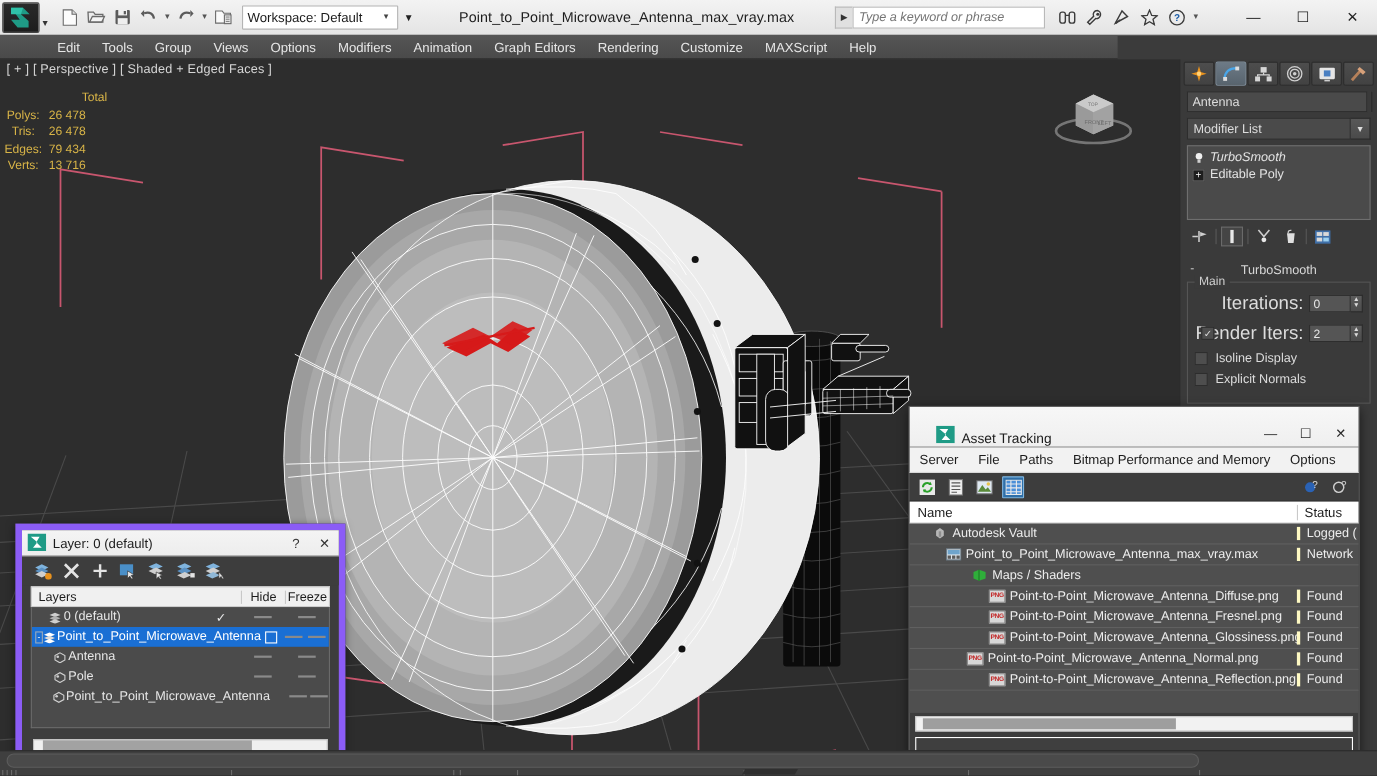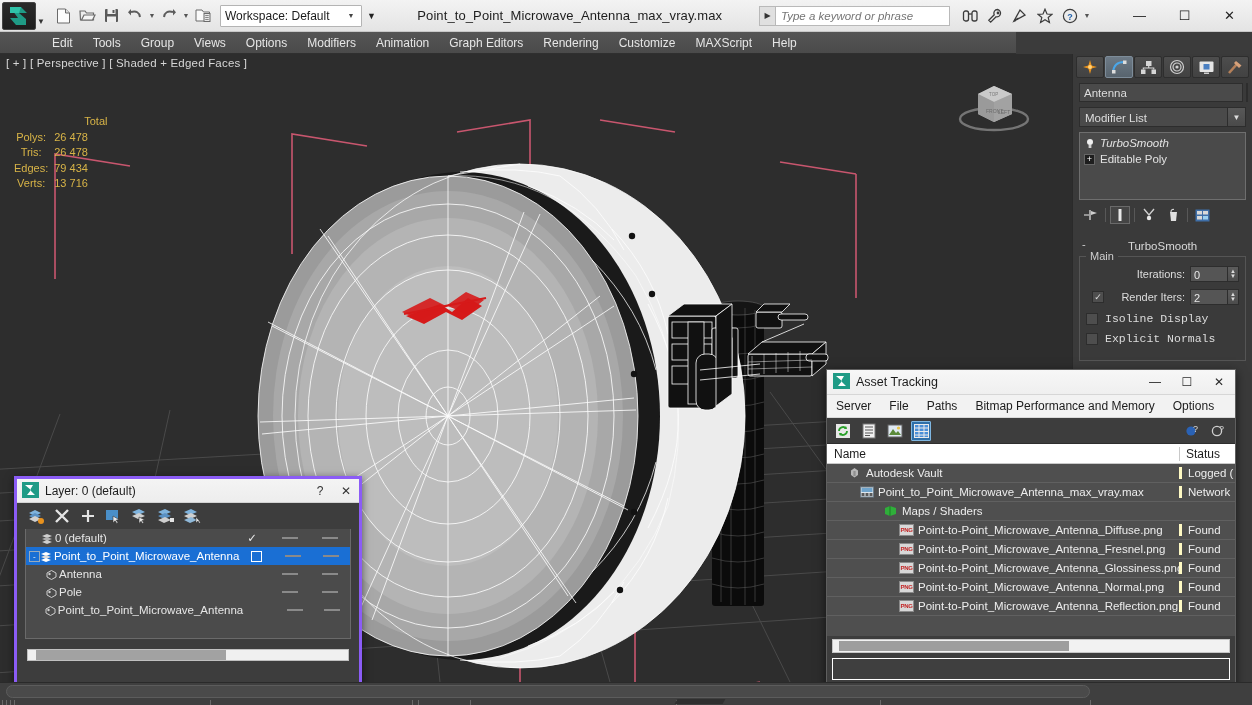--- a/index.html
+++ b/index.html
@@ -57,21 +57,21 @@
   }
   #menubar .mspacer{width:42px;}
   .mi{padding:0 10px;height:22px;line-height:22px;color:#e6e6e6;font-size:12px;}
 
   
   #viewport{
     position:absolute;left:0;top:54px;width:1072px;height:628px;
     background:#2d2d2d; overflow:hidden;
   }
   #vp-label{position:absolute;left:6px;top:3px;color:#d6d6d6;font-size:11.5px;letter-spacing:0.2px;}
-  #vp-stats{position:absolute;left:14px;top:28px;font-size:11px;color:#d8b447;line-height:15.5px;margin-top:32px;}
+  #vp-stats{position:absolute;left:4px;top:28px;font-size:11px;color:#d8b447;line-height:15.5px;}
   #vp-stats table{border-collapse:collapse;}
   #vp-stats td{padding:0 4px 0 0;font-size:11px;color:#d8b447;}
   #vp-stats td.lbl{text-align:center;padding-right:6px;}
   #vp-stats td.val{text-align:left;}
   #vp-stats .hdr{padding-left:30px;color:#d8b447;}
 
   
   #viewcube{position:absolute;right:38px;top:18px;width:80px;height:70px;}
 
   
@@ -108,43 +108,43 @@
   .sbtn{width:20px;height:18px;display:flex;align-items:center;justify-content:center;}
   .sbtn.boxed{border:1px solid #6a6a6a;background:#454545;}
   .sbsep{width:1px;height:14px;background:#585858;}
 
   .rollout{margin:14px 6px 0 6px;}
   .ro-head{display:flex;align-items:center;justify-content:center;position:relative;height:15px;color:#d8d8d8;font-size:11.5px;}
   .ro-head .minus{position:absolute;left:3px;top:0;color:#cfcfcf;font-size:11px;}
   .ro-body{border:1px solid #555;margin-top:3px;padding:9px 6px 8px 6px;position:relative;}
   .ro-legend{position:absolute;top:-7px;left:6px;background:#3a3a3a;padding:0 4px;font-size:11px;color:#cfcfcf;}
   .fieldrow{display:flex;align-items:center;justify-content:flex-end;gap:5px;margin-bottom:7px;}
-  .fieldrow .flabel{font-size:11px;color:#dcdcdc;}
+  .fieldrow .flabel{font-size:17px;color:#dcdcdc;}
   .spinbox{display:flex;}
   .spinval{width:38px;height:16px;background:#555;border:1px solid #2d2d2d;color:#e6e6e6;font-size:11px;padding-left:3px;line-height:16px;}
   .spinarrows{width:11px;height:16px;background:linear-gradient(#5c5c5c,#4c4c4c);border:1px solid #2d2d2d;border-left:none;display:flex;flex-direction:column;align-items:center;justify-content:center;font-size:6px;color:#ddd;line-height:5px;}
-  .cbrow{display:flex;align-items:center;gap:7px;margin-bottom:7px;font-family:Liberation Mono, monospace;}
+  .cbrow{display:flex;align-items:center;gap:7px;margin-bottom:7px;}
   .cb{width:12px;height:12px;background:#4e4e4e;border:1px solid #2d2d2d;display:flex;align-items:center;justify-content:center;color:#dcdcdc;font-size:9px;}
   .cbrow .clabel{font-size:11.5px;color:#dcdcdc;}
   .ckleft{position:absolute;left:6px;}
 
   
   #timeline{
     position:absolute;left:0;top:682px;width:1252px;height:23px;background:#3f3f3f;
     border-top:1px solid #2a2a2a;
   }
   #track{position:absolute;left:6px;top:2px;width:1084px;height:13px;background:#4a4a4a;border:1px solid #5c5c5c;border-radius:7px;}
   #tlticks{position:absolute;left:0;top:17px;width:1252px;height:6px;}
   .tick{position:absolute;top:0;width:1px;height:5px;background:#6a6a6a;}
   #tlslider{position:absolute;left:676px;top:16px;width:48px;height:5px;background:#2f2f2f;transform:skewX(-30deg);}
 
   
   #layer-dialog{
-    position:absolute;left:14px;top:476px;width:348px;height:215px;
-    background:#3d3d3d;border:3px solid #8b5cf6;box-shadow:0 2px 8px rgba(0,0,0,.55);
+    position:absolute;left:14px;top:476px;width:300px;height:215px;
+    background:#3d3d3d;border:6px solid #8b5cf6;box-shadow:0 2px 8px rgba(0,0,0,.55);
   }
   .ld-title{
     height:24px;background:linear-gradient(#f4f4f4,#ededed);display:flex;align-items:center;
     padding-left:5px;color:#1c1c1c;font-size:12px;border-bottom:1px solid #d3d3d3;
   }
   .ld-ico{width:17px;height:17px;margin-right:6px;}
   .ld-title .ld-t{flex:1;}
   .ld-help,.ld-x{width:26px;height:24px;display:flex;align-items:center;justify-content:center;color:#333;font-size:12px;}
   .ld-toolbar{height:26px;display:flex;align-items:center;gap:8px;padding:0 10px;background:#3d3d3d;}
   .ldt{width:18px;height:18px;display:flex;align-items:center;justify-content:center;}
@@ -166,22 +166,22 @@
   .dashmark{width:16px;height:2px;background:#8a8a8a;}
   .ld-scroll{margin:10px 10px 0 10px;height:12px;background:#f0f0f0;border:1px solid #c0c0c0;}
   .ld-scroll .thumb{width:190px;height:10px;background:#a2a2a2;margin-left:8px;}
 
   
   #asset-dialog{
     position:absolute;left:826px;top:369px;width:410px;height:320px;
     background:#3d3d3d;border:1px solid #5f5f5f;box-shadow:0 3px 10px rgba(0,0,0,.6);
   }
   .at-title{
-    height:25px;background:linear-gradient(#f7f7f7,#efefef);display:flex;align-items:center;
-    padding-left:6px;color:#1c1c1c;font-size:12.5px;border-bottom:1px solid #d6d6d6;
+    height:37px;background:linear-gradient(#f7f7f7,#efefef);display:flex;align-items:flex-end;
+    padding-left:24px;color:#1c1c1c;font-size:12.5px;border-bottom:1px solid #d6d6d6;
   }
   .at-title .at-t{flex:1;margin-left:6px;}
   .at-wb{width:32px;height:25px;display:flex;align-items:center;justify-content:center;color:#2a2a2a;font-size:12px;}
   .at-menu{height:23px;background:#f2f2f2;display:flex;align-items:center;color:#1c1c1c;font-size:12px;border-bottom:1px solid #d8d8d8;}
   .at-menu .ami{padding:0 9px;height:23px;line-height:23px;}
   .at-toolbar{height:26px;background:#3d3d3d;display:flex;align-items:center;padding:0 6px;gap:6px;border-bottom:1px solid #2e2e2e;}
   .ati{width:20px;height:20px;display:flex;align-items:center;justify-content:center;border-radius:1px;}
   .ati.sel{background:#2f6fa8;border:1px solid #7fb6e0;}
   .at-spacer{flex:1;}
   .at-head{height:20px;background:#fff;display:flex;align-items:center;color:#1c1c1c;font-size:12px;border-bottom:1px solid #c9c9c9;}
@@ -744,20 +744,25 @@
     <span class="ldt">
       <svg width="18" height="16" viewBox="0 0 18 16">
           <path d="M1 4 L8 1 L14 4 L7 7 Z" fill="#7fb3dd"></path>
           <path d="M1 8 L8 5 L14 8 L7 11 Z" fill="#cfcfcf"></path>
           <path d="M1 12 L8 9 L14 12 L7 15 Z" fill="#8fb8d8"></path>
           <path d="M13 9 L13 15 L15 13 L16.4 15.3 L17.4 14.6 L16 12.4 Z" fill="#e8e8e8" stroke="#333" stroke-width=".5"></path>
         </svg>
     </span>
   </div>
 
+  <div class="ld-listhead">
+    <span class="c1">Layers</span>
+    <span class="c2">Hide</span>
+    <span class="c3">Freeze</span>
+  </div>
 
   <div class="ld-list">
     <div class="lrow">
       <span class="expander blank"></span>
       <span class="lico">
         <svg width="13" height="11" viewBox="0 0 13 11">
             <path d="M1 3 L6 1 L11 3 L6 5 Z" fill="#cfcfcf"></path>
             <path d="M1 6 L6 4 L11 6 L6 8 Z" fill="#b0b0b0"></path>
             <path d="M1 9 L6 7 L11 9 L6 11 Z" fill="#cfcfcf"></path>
           </svg>
@@ -990,21 +995,21 @@
       <span class="an" style="padding-left:72px;">
         <span class="aico png-ico">
             <i>PNG</i>
           </span>
         <span>Point-to-Point_Microwave_Antenna_Glossiness.png</span>
       </span>
       <span class="as">Found</span>
     </div>
 
     <div class="arow">
-      <span class="an" style="padding-left:72px;">
+      <span class="an" style="padding-left:52px;">
         <span class="aico png-ico">
             <i>PNG</i>
           </span>
         <span>Point-to-Point_Microwave_Antenna_Normal.png</span>
       </span>
       <span class="as">Found</span>
     </div>
 
     <div class="arow">
       <span class="an" style="padding-left:72px;">

